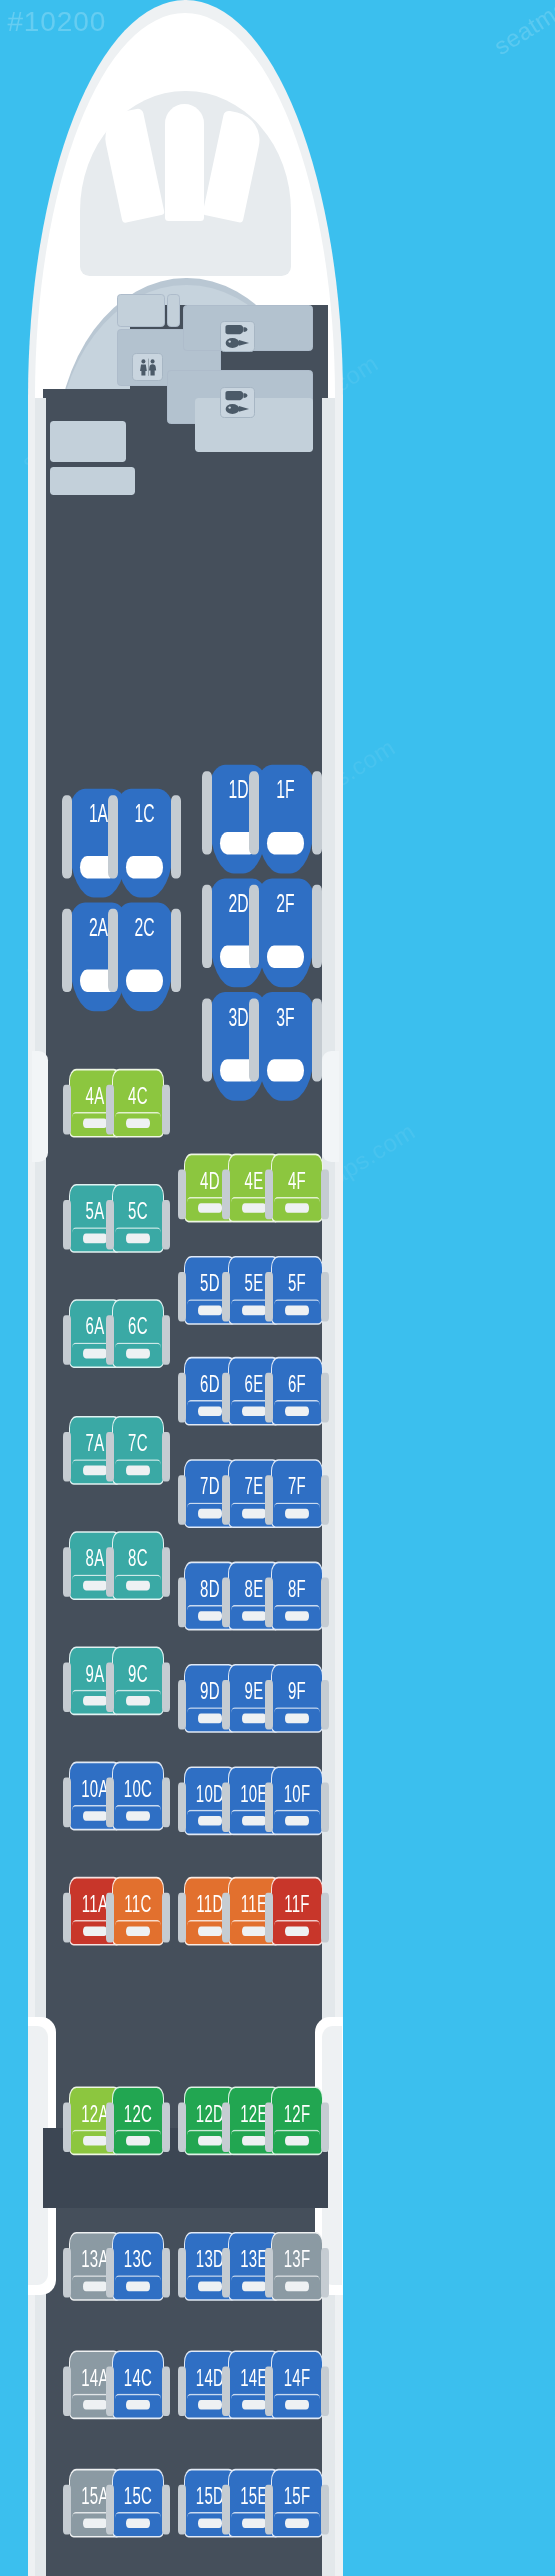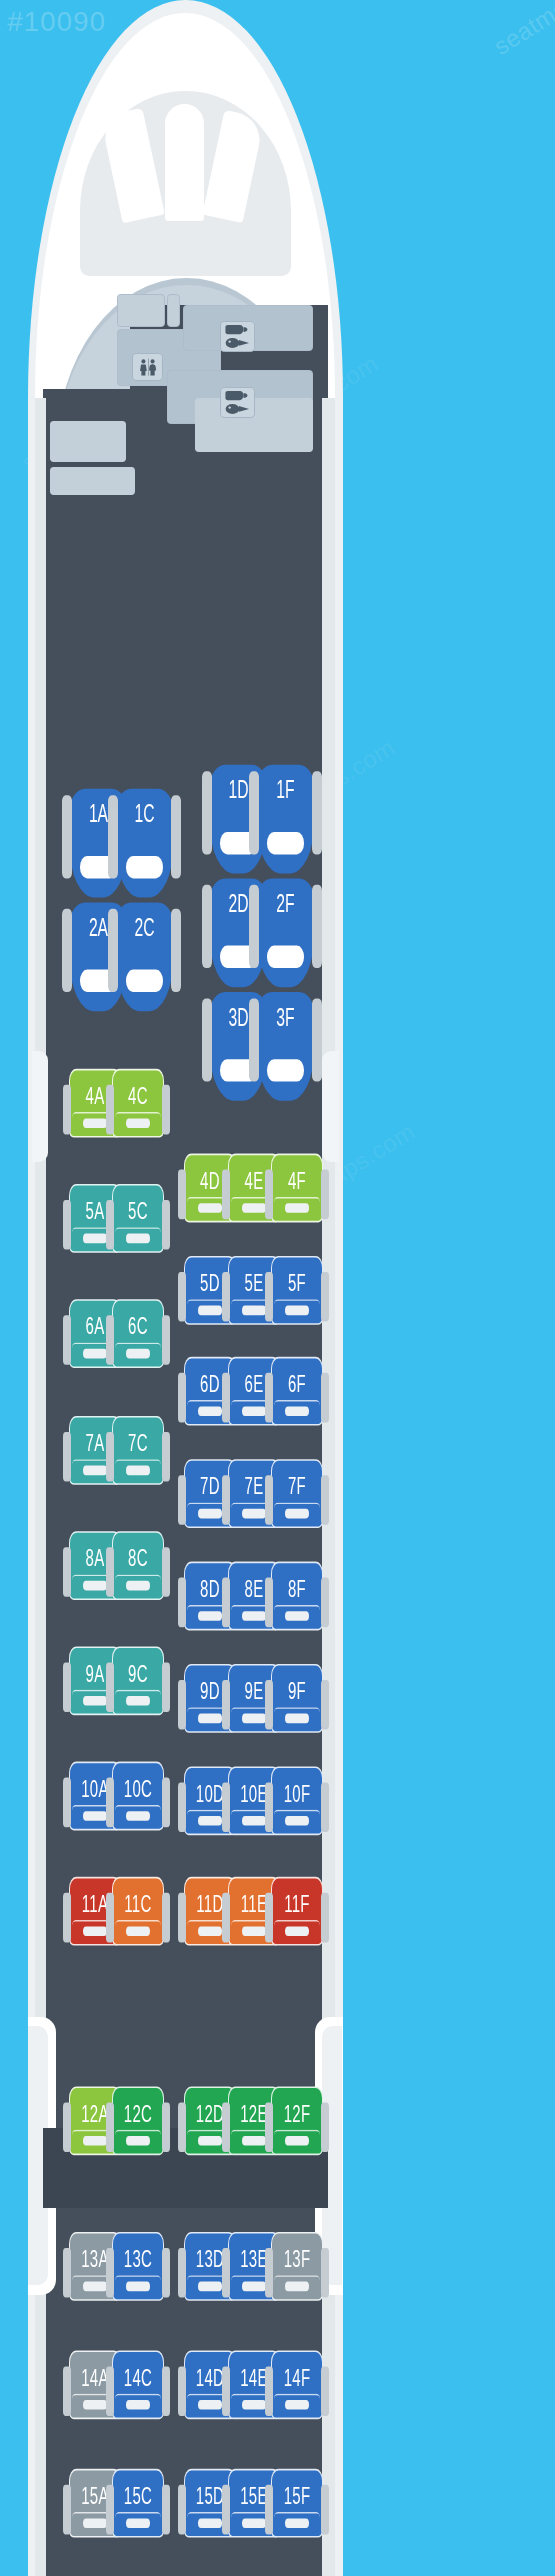--- a/index.html
+++ b/index.html
@@ -148,21 +148,21 @@
     position:absolute; width:10.2px; height:52px; top:3.7px;
     background:#c5ccd2; border-radius:3.7px;
   }
 
   
   .panel{ position:absolute; background:#c3d0da; border-radius:3.7px; }
 </style>
 </head>
 <body>
 
-<div id="wm-id">#10090</div>
+<div id="wm-id">#10200</div>
 
 <div class="wm" style="left:489px; top:37px;">seatmaps.com</div>
 <div class="wm dk" style="left:16.7px;  top:453px;">seatmaps.com</div>
 <div class="wm dk" style="left:231px; top:435px;">seatmaps.com</div>
 <div class="wm dk" style="left:109px; top:638px;">seatmaps.com</div>
 <div class="wm dk" style="left:248px; top:819px;">seatmaps.com</div>
 <div class="wm dk" style="left:20.4px;  top:962px;">seatmaps.com</div>
 <div class="wm dk" style="left:130px; top:1073px;">seatmaps.com</div>
 <div class="wm dk" style="left:268px; top:1203px;">seatmaps.com</div>
 <div class="wm dk" style="left:37px;  top:1360px;">seatmaps.com</div>

